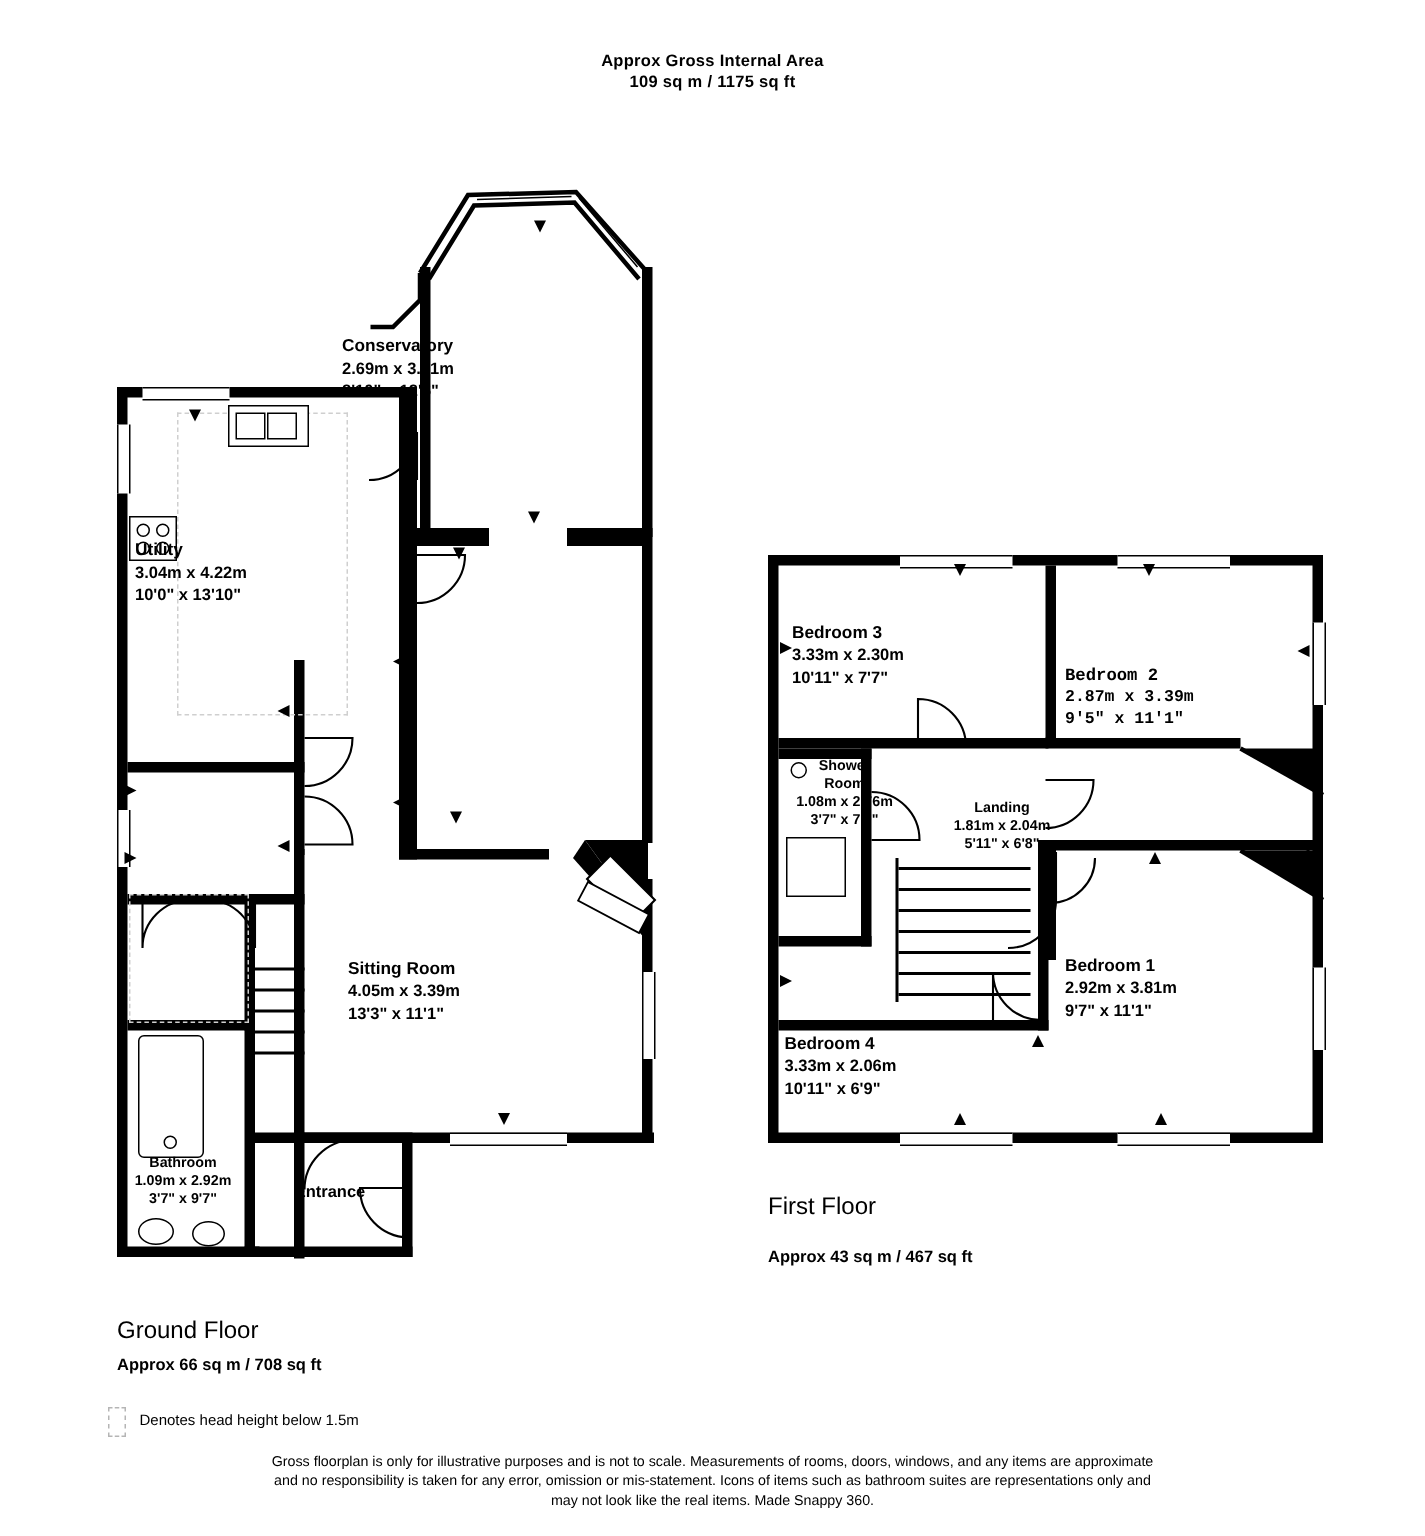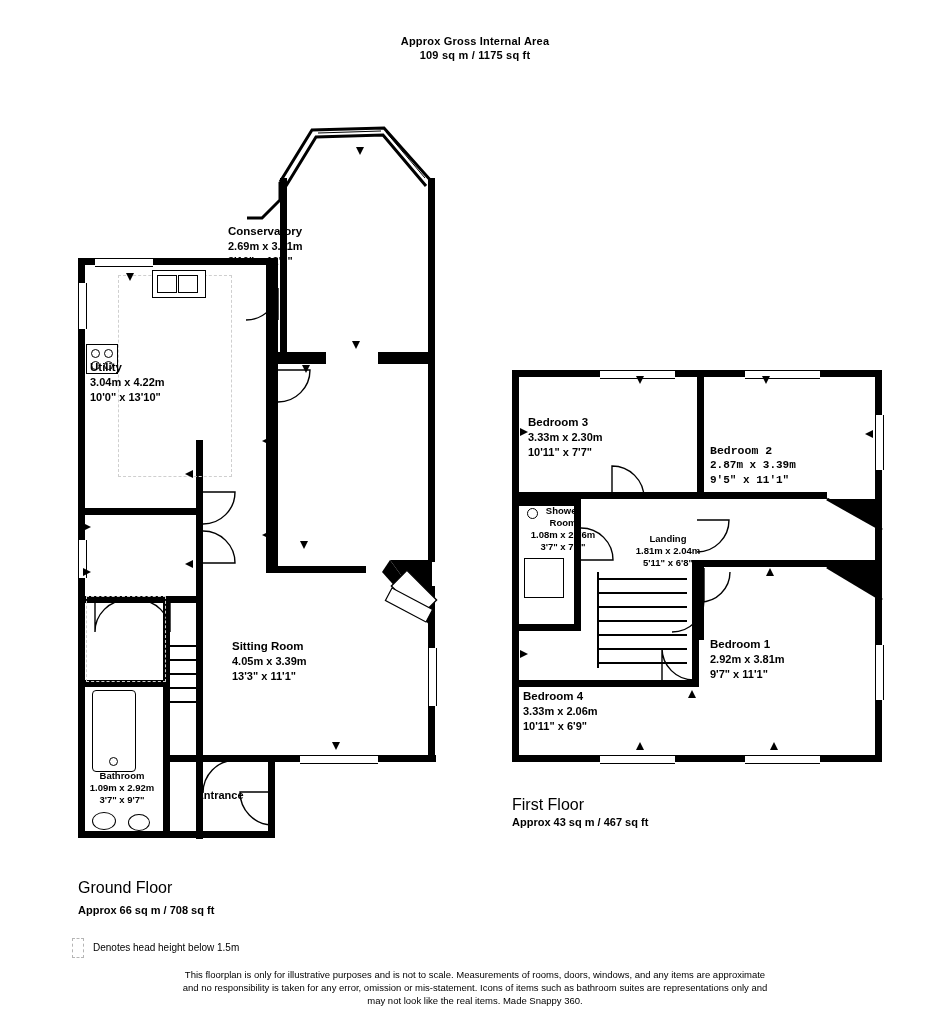--- a/index.html
+++ b/index.html
@@ -359,27 +359,27 @@
     </g>
   </svg>
 
   <div class="abs" style="left:78px; top:878px;">
     <div class="floor-title">Ground Floor</div>
     <div class="floor-sub" style="margin-top:5px;">Approx 66 sq m / 708 sq ft</div>
   </div>
 
   <div class="abs" style="left:512px; top:795px;">
     <div class="floor-title">First Floor</div>
-    <div class="floor-sub" style="margin-top:0;">Approx 43 sq m / 467 sq ft</div>
+    <div class="floor-sub" style="margin-top:16px;">Approx 43 sq m / 467 sq ft</div>
   </div>
 
   <div class="abs" style="left:72px; top:938px; display:flex; align-items:center; gap:9px;">
     <div style="width:10px; height:18px; border:1px dashed #b5b5b5;"></div>
     <div class="legend-text">Denotes head height below 1.5m</div>
   </div>
 
   <div class="abs disclaimer" style="left:125px; top:968px;">
-    <div>This floorplan is only for illustrative purposes and is not to scale. Measurements of rooms, doors, windows, and any items are approximate</div>
+    <div>Gross floorplan is only for illustrative purposes and is not to scale. Measurements of rooms, doors, windows, and any items are approximate</div>
     <div>and no responsibility is taken for any error, omission or mis-statement. Icons of items such as bathroom suites are representations only and</div>
     <div>may not look like the real items. Made Snappy 360.</div>
   </div>
 
 </div>
 
 </body></html>

